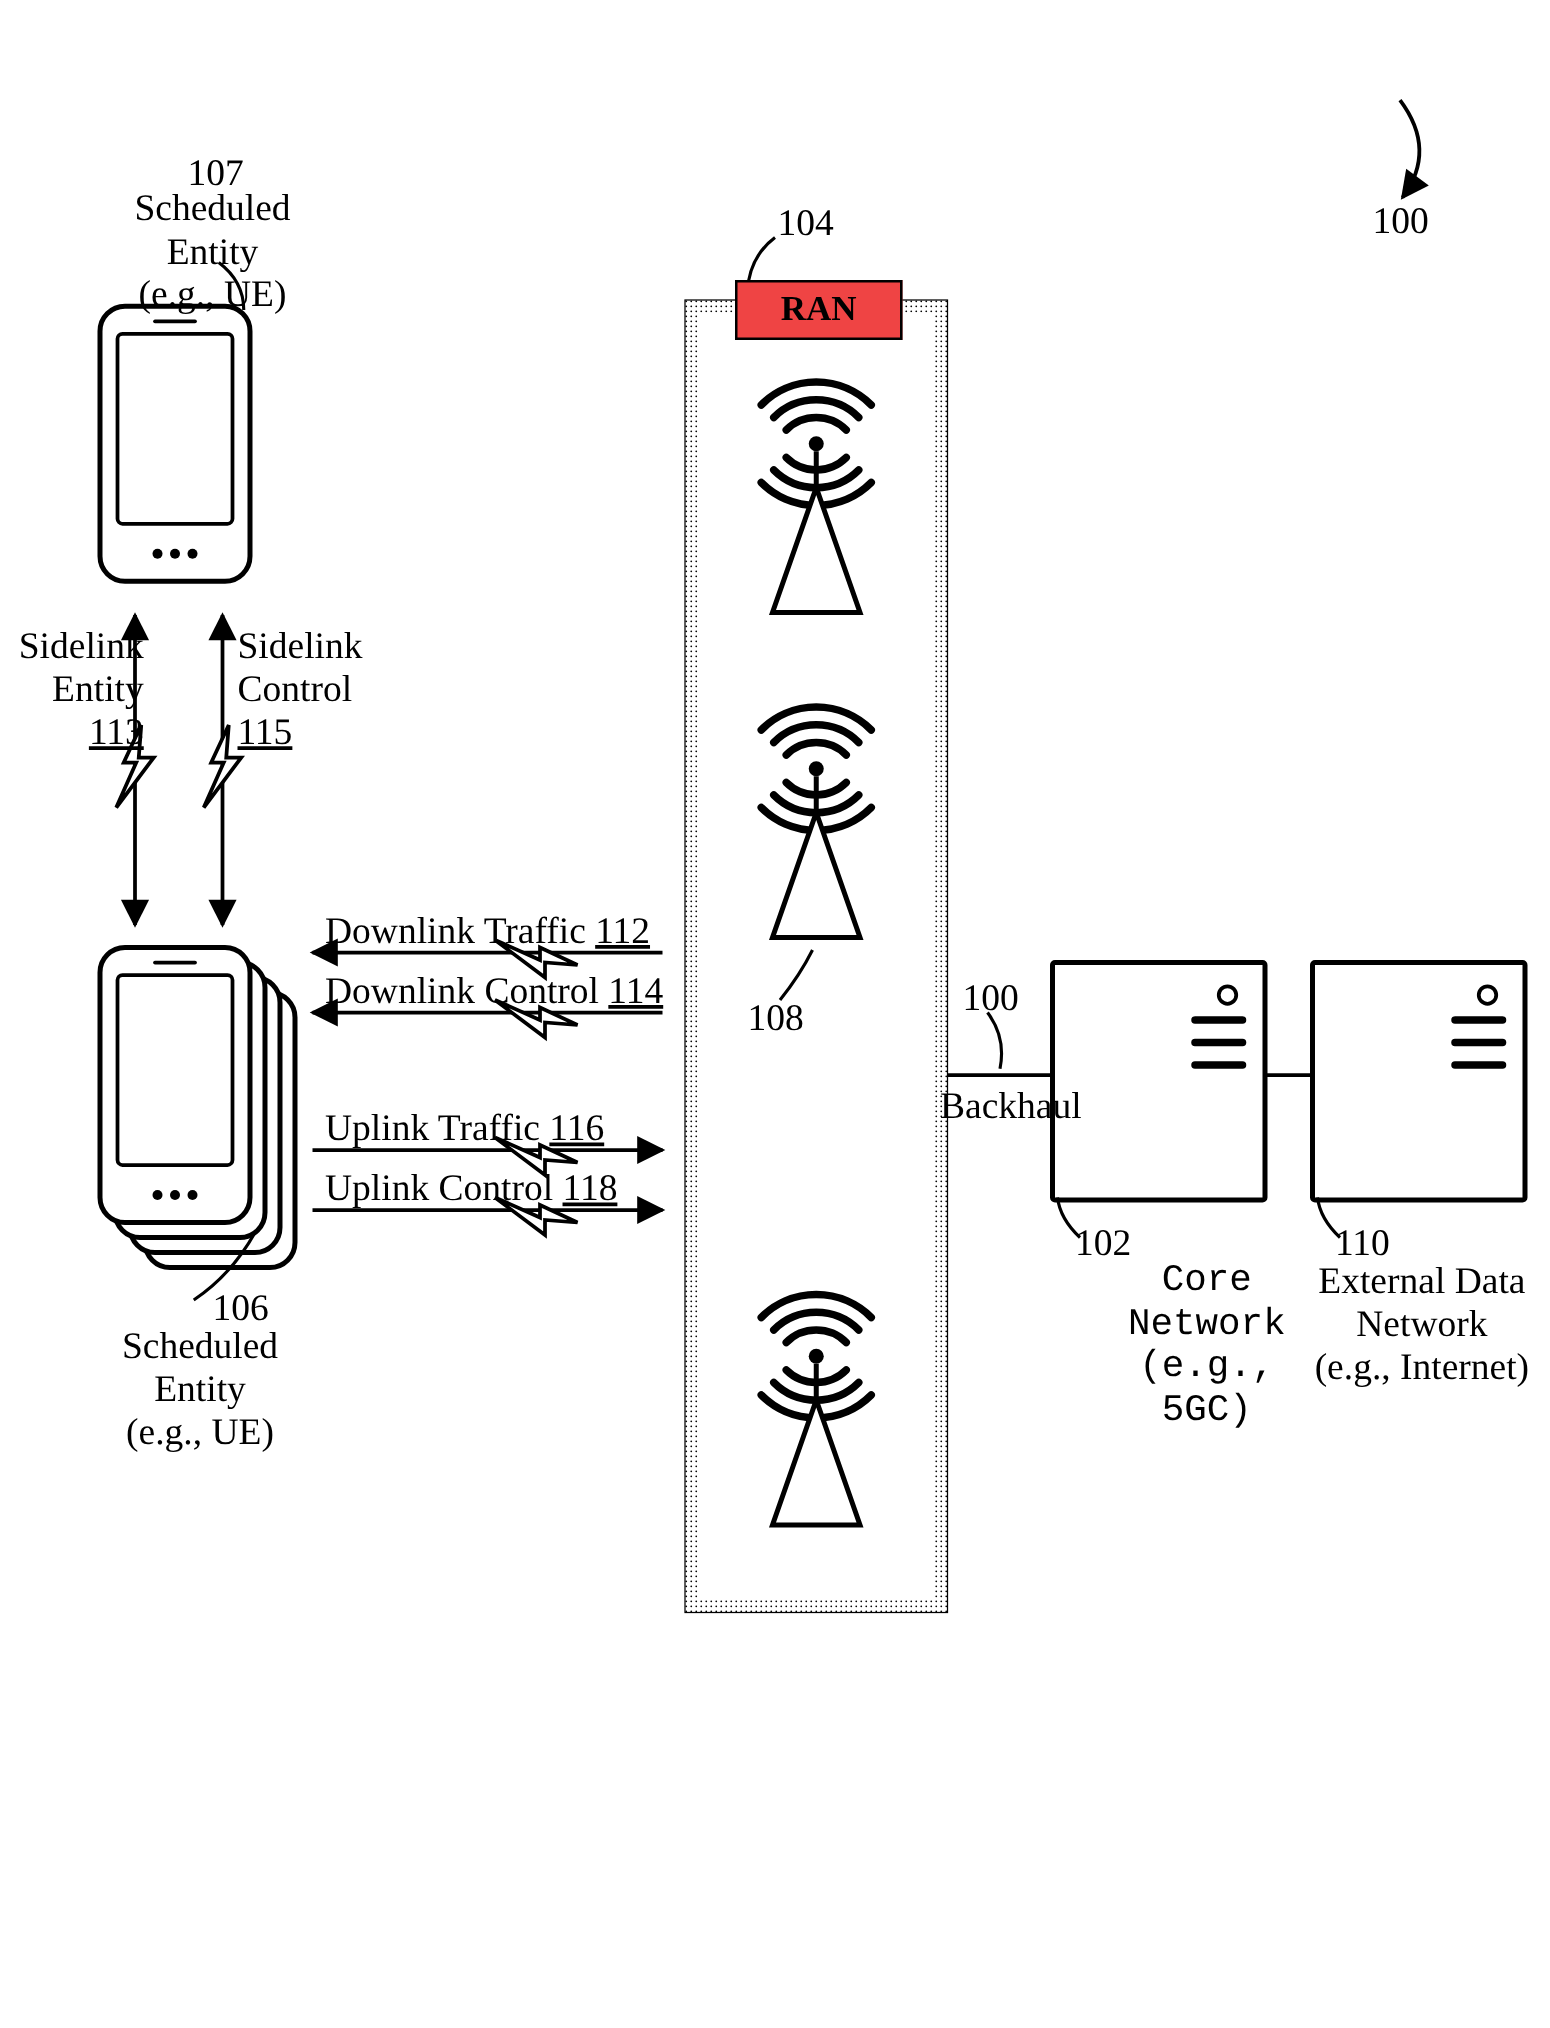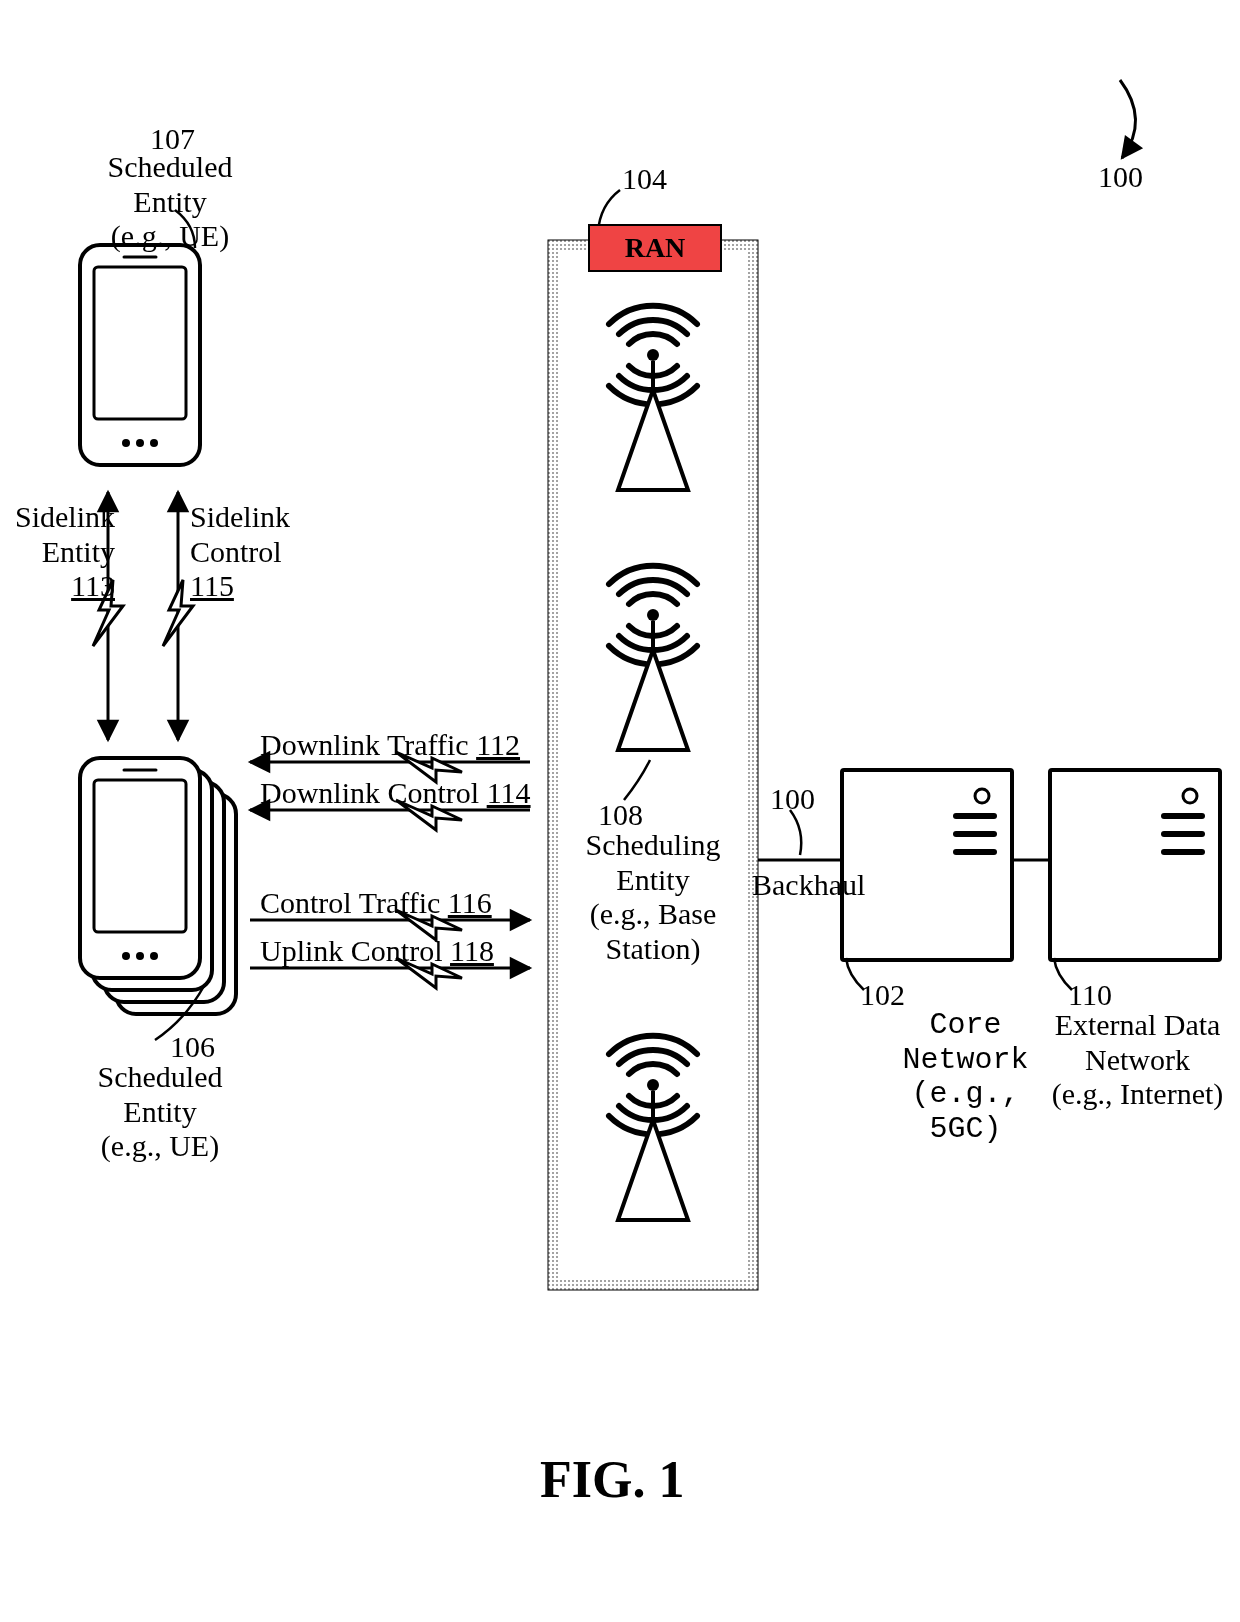--- a/index.html
+++ b/index.html
@@ -194,55 +194,50 @@
 
 <div class="label" style="left:260px; top:728px;">
   <span>Downlink Traffic</span>
   <span class="under">112</span>
 </div>
 <div class="label" style="left:260px; top:776px;">
   <span>Downlink Control</span>
   <span class="under">114</span>
 </div>
 <div class="label" style="left:260px; top:886px;">
-  <span>Control Traffic</span>
+  <span>Uplink Traffic</span>
   <span class="under">116</span>
 </div>
 <div class="label" style="left:260px; top:934px;">
   <span>Uplink Control</span>
   <span class="under">118</span>
 </div>
 
 <div class="label" style="left:126px; top:1030px;margin-left:44px;">106</div>
 <div class="label multi" style="left:75px; top:1060px; width:170px;">
   <span>Scheduled</span><br>
   <span>Entity</span><br>
   <span>(e.g., UE)</span>
 </div>
 
 <div class="label" style="left:622px; top:162px;">104</div>
 <div class="ran-title" style="left:588px; top:224px; width:130px; padding:6px 0;">RAN</div>
 <div class="label" style="left:598px; top:798px;">108</div>
-<div class="label multi" style="left:548px; top:828px; width:210px;">
-  <span>Scheduling Entity</span><br>
-  <span>(e.g., Base Station)</span>
-</div>
 
 <div class="label" style="left:770px; top:782px;">100</div>
 <div class="label" style="left:752px; top:868px;">Backhaul</div>
 
 <div class="label" style="left:860px; top:978px;">102</div>
 <div class="label multi" style="left:883px; top:1008px; width:165px;font-family:Liberation Mono, monospace;">
   <span>Core</span><br>
   <span>Network</span><br>
   <span>(e.g., 5GC)</span>
 </div>
 
 <div class="label" style="left:1068px; top:978px;">110</div>
 <div class="label multi" style="left:1045px; top:1008px; width:185px;">
   <span>External Data</span><br>
   <span>Network</span><br>
   <span>(e.g., Internet)</span>
 </div>
 
-<div class="fig-title" style="left:540px; top:1450px;">FIG. 1</div>
 
 </div>
 
 </body></html>

